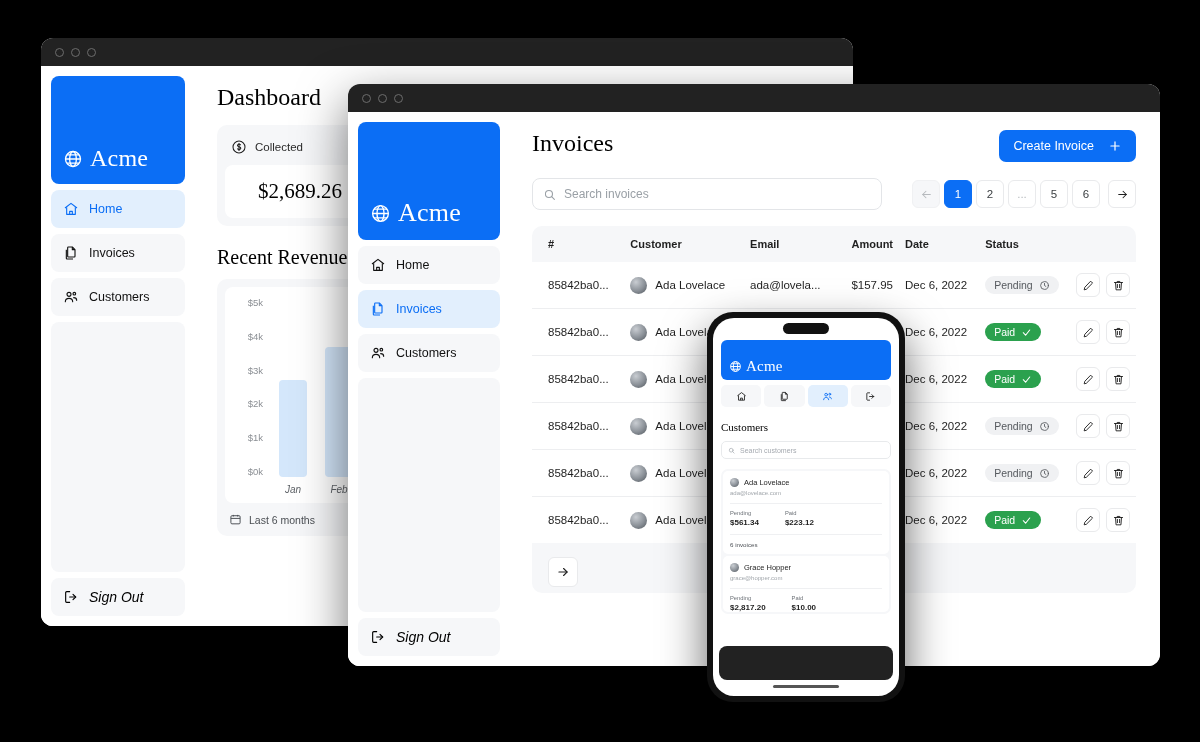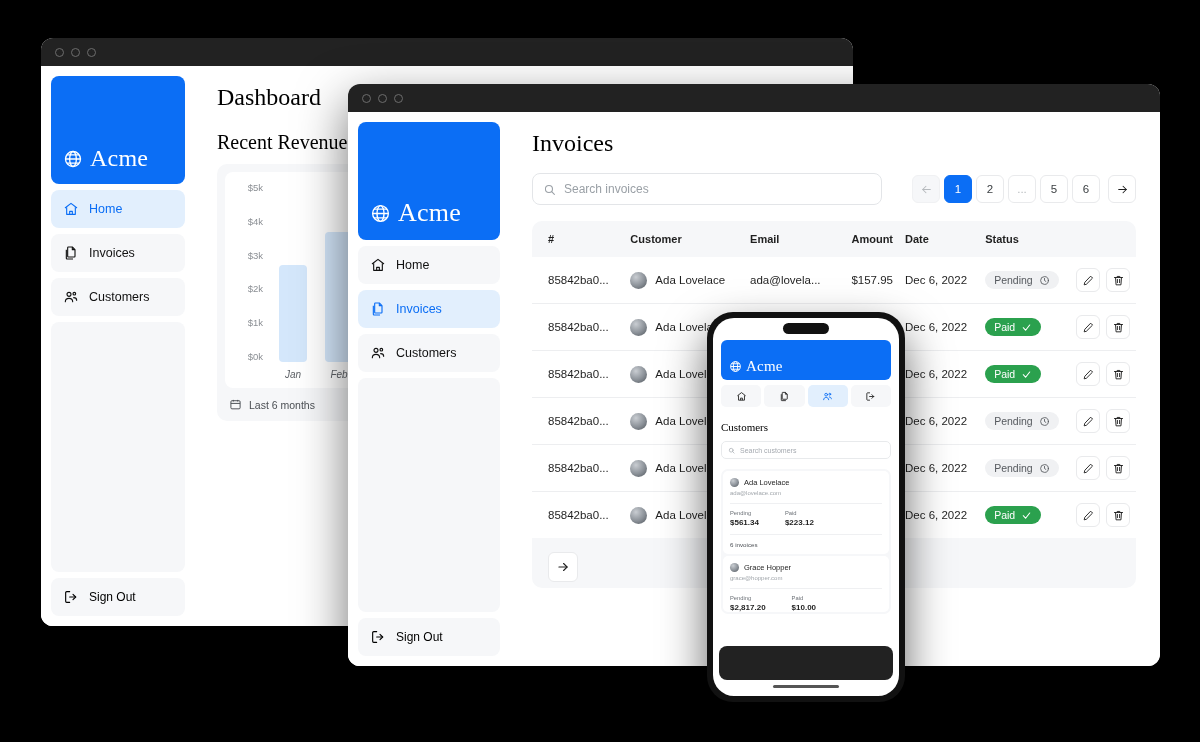--- a/index.html
+++ b/index.html
@@ -22,21 +22,21 @@
   .sidebar { display:flex; flex-direction:column; padding:10px; gap:6px; background:#fff; }
   .brand { background:#0b6ef5; border-radius:8px; display:flex; align-items:flex-end;
            padding:12px; color:#fff; }
   .brand-inner { display:flex; align-items:center; gap:7px; }
   .brand-name { font-family:Liberation Serif, serif; font-size:26px; letter-spacing:.2px; }
   .navitem { display:flex; align-items:center; gap:10px; border-radius:8px;
              background:#f6f7f9; color:#111; font-size:12.5px; padding:0 12px; height:38px; }
   .navitem.active { background:#e2effd; color:#0b6ef5; }
   .navfill { flex:1; background:#f6f7f9; border-radius:8px; }
   .signout { display:flex; align-items:center; gap:10px; background:#f6f7f9; border-radius:8px;
-             height:38px; padding:0 12px; font-size:12px; }
+             height:38px; padding:0 12px; font-size:14px;font-style:italic; }
 
   .ico { display:inline-flex; width:16px; height:16px; align-items:center; justify-content:center; }
   .ico svg { width:100%; height:100%; display:block; }
 
   
   #win-dashboard { left:41px; top:38px; width:812px; height:588px; }
   #win-dashboard .sidebar { width:154px; }
   #win-dashboard .brand { height:108px; }
   #win-dashboard .brand-name { font-size:24px; }
   .dash-main { flex:1; padding:18px 22px; overflow:hidden; }
@@ -203,20 +203,33 @@
                 <path d="M19 12h-9"></path>
             </svg>
           </span>
           <span>Sign Out</span>
         </div>
       </div>
 
       <div class="dash-main">
         <div class="dash-title">Dashboard</div>
 
+        <div class="card" style="width:166px">
+          <div class="card-head">
+            <span class="ico">
+              <svg viewBox="0 0 24 24" fill="none" stroke="#1f1f1f" stroke-width="1.6">
+                <circle cx="12" cy="12" r="9"></circle>
+                <path d="M14.5 9.2c-.5-.9-1.5-1.3-2.5-1.3-1.3 0-2.3.7-2.3 1.8 0 2.5 5 1.4 5 4 0 1.2-1.1 1.9-2.5 1.9-1.2 0-2.2-.5-2.7-1.4"></path>
+                <line x1="12" y1="6" x2="12" y2="18"></line>
+              </svg>
+            </span>
+            <span>Collected</span>
+          </div>
+          <div class="card-value">$2,689.26</div>
+        </div>
 
         <div class="sec-title">Recent Revenue</div>
 
         <div class="chartcard">
           <div class="chartbox">
             <div class="yaxis">
               <span>$5k</span>
               <span>$4k</span>
               <span>$3k</span>
               <span>$2k</span>
@@ -318,20 +331,29 @@
                 <path d="M19 12h-9"></path>
             </svg>
           </span>
           <span>Sign Out</span>
         </div>
       </div>
 
       <div class="inv-main">
         <div class="inv-top">
           <div class="inv-title">Invoices</div>
+          <button class="btn-primary">
+            <span>Create Invoice</span>
+            <span class="ico" style="width:14px;height:14px">
+              <svg viewBox="0 0 24 24" fill="none" stroke="#fff" stroke-width="2.1" stroke-linecap="round">
+                <line x1="12" y1="5" x2="12" y2="19"></line>
+                  <line x1="5" y1="12" x2="19" y2="12"></line>
+              </svg>
+            </span>
+          </button>
         </div>
 
         <div class="inv-controls">
           <div class="search">
             <span class="ico" style="width:13px;height:13px">
               <svg viewBox="0 0 24 24" fill="none" stroke="#9aa0a6" stroke-width="2" stroke-linecap="round">
                 <circle cx="11" cy="11" r="6.5"></circle>
                   <line x1="16" y1="16" x2="21" y2="21"></line>
               </svg>
             </span>

